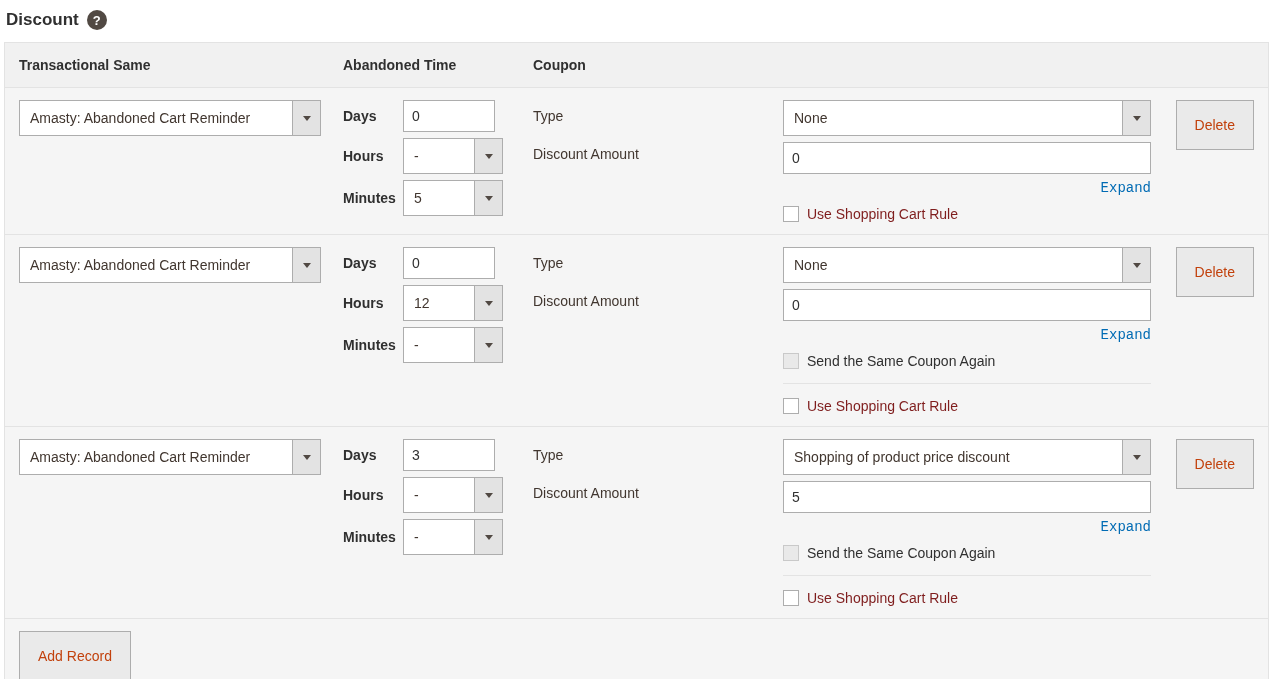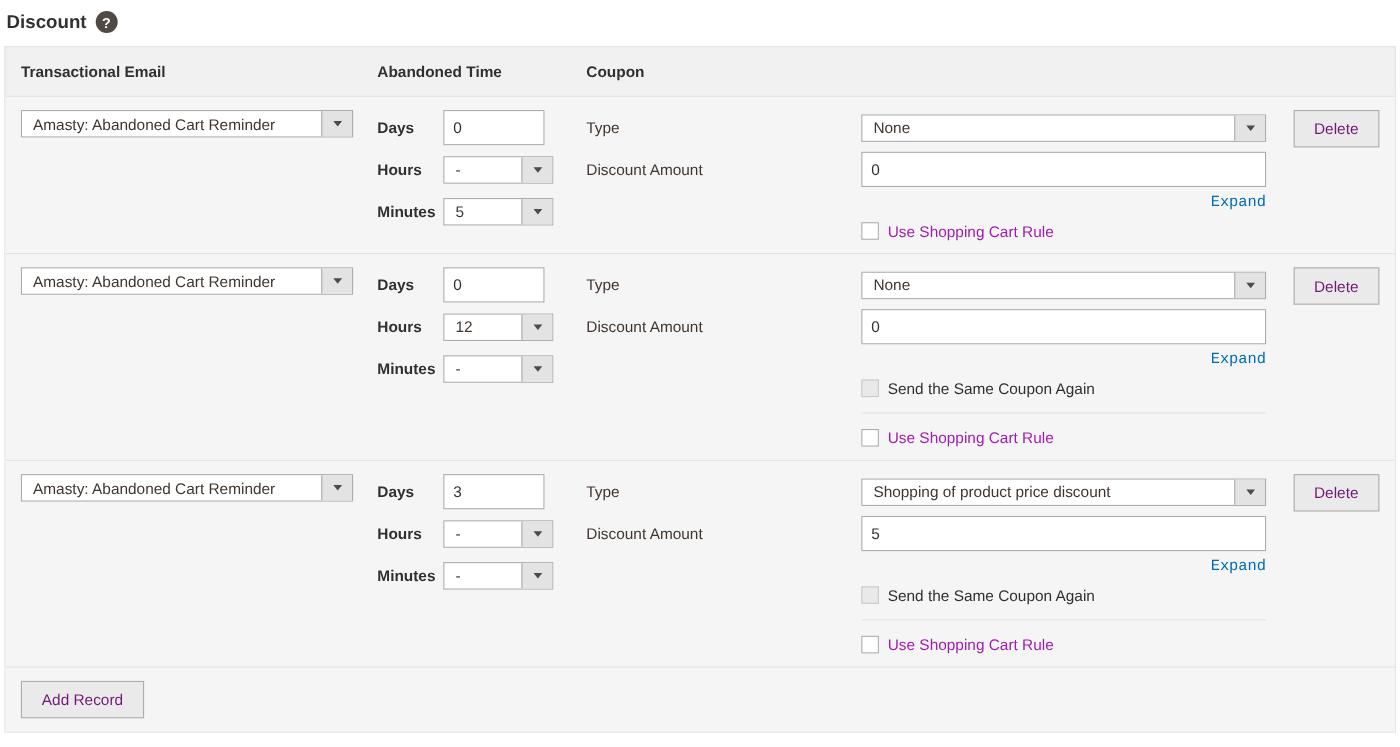--- a/index.html
+++ b/index.html
@@ -80,21 +80,21 @@
       background: #fff;
       padding: 0 8px;
       font-size: 14px;
       color: #303030;
     }
 
     .input-days { width: 92px; }
 
     .select-wrap {
       display: flex;
-      height: 25px;
+      height: 36px;
       border: 1px solid #adadad;
       background: #fff;
     }
     .select-wrap .sel-val {
       flex: 1;
       padding: 0 10px;
       display: flex;
       align-items: center;
       overflow: hidden;
       white-space: nowrap;
@@ -155,33 +155,33 @@
       border: 1px solid #adadad;
       background: #fff;
       display: inline-block;
       flex-shrink: 0;
     }
     .chk.disabled {
       background: #e9e9e9;
       border-color: #c9c9c9;
     }
     .chk-label {
-      color: #a21caf;
+      color: #7f1d1d;
     }
     .chk-label.disabled {
       color: #303030;
     }
 
     .btn {
-      height: 34px;
+      height: 50px;
       background: #eaeaea;
       border: 1px solid #adadad;
       padding: 0 18px;
       font-size: 14px;
-      color: #701a75;
+      color: #c2410c;
       cursor: pointer;
       display: inline-flex;
       align-items: center;
       justify-content: center;
     }
 
     .footer-row {
       padding: 12px 14px;
       border-top: 1px solid #e3e3e3;
       background: #f5f5f5;
@@ -191,21 +191,21 @@
 <body>
 
 <div class="section-title">
   <span>Discount</span>
   <span class="help-icon">?</span>
 </div>
 
 <div class="schedule-box">
 
   <div class="header-row">
-    <div class="col-email">Transactional Email</div>
+    <div class="col-email">Transactional Same</div>
     <div class="col-time">Abandoned Time</div>
     <div class="col-coupon-label">Coupon</div>
     <div class="col-coupon"></div>
     <div class="col-actions"></div>
   </div>
 
   <div class="record-row">
     <div class="col-email">
       <div class="select-wrap email-select">
         <div class="sel-val">Amasty: Abandoned Cart Reminder</div>

